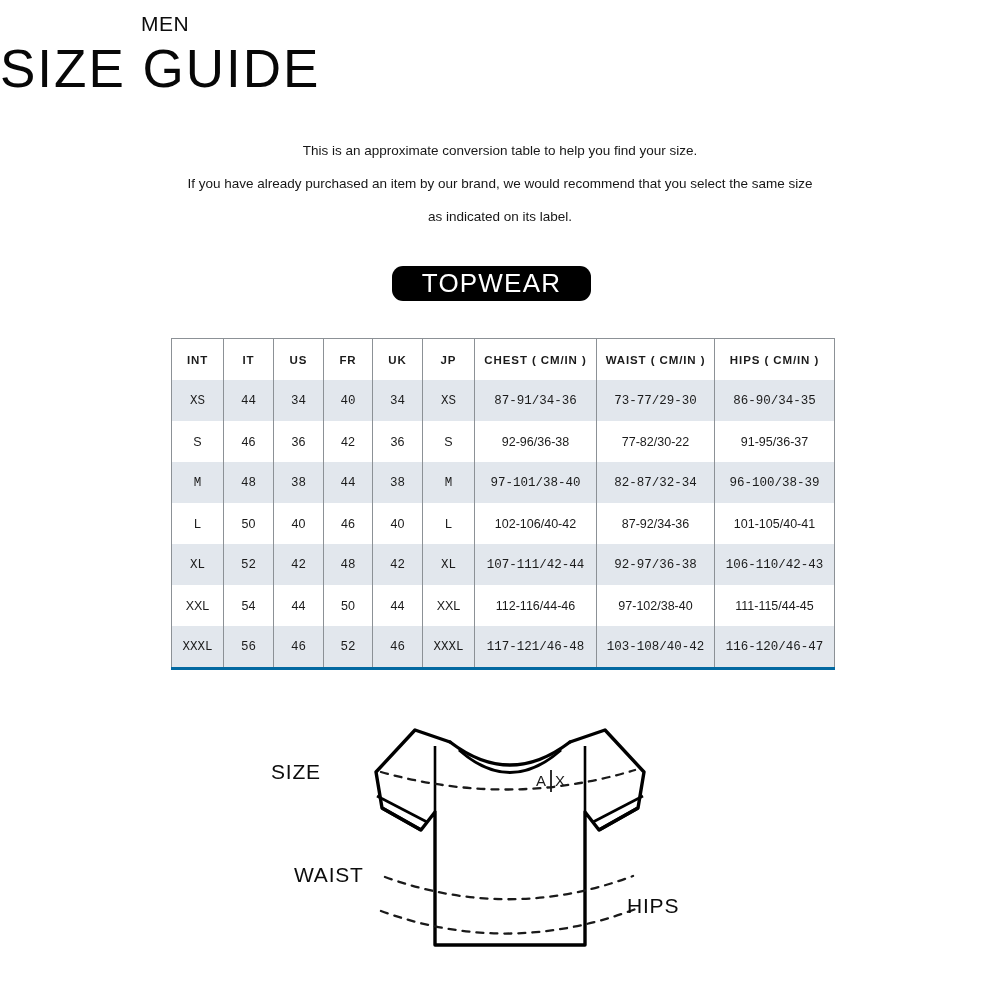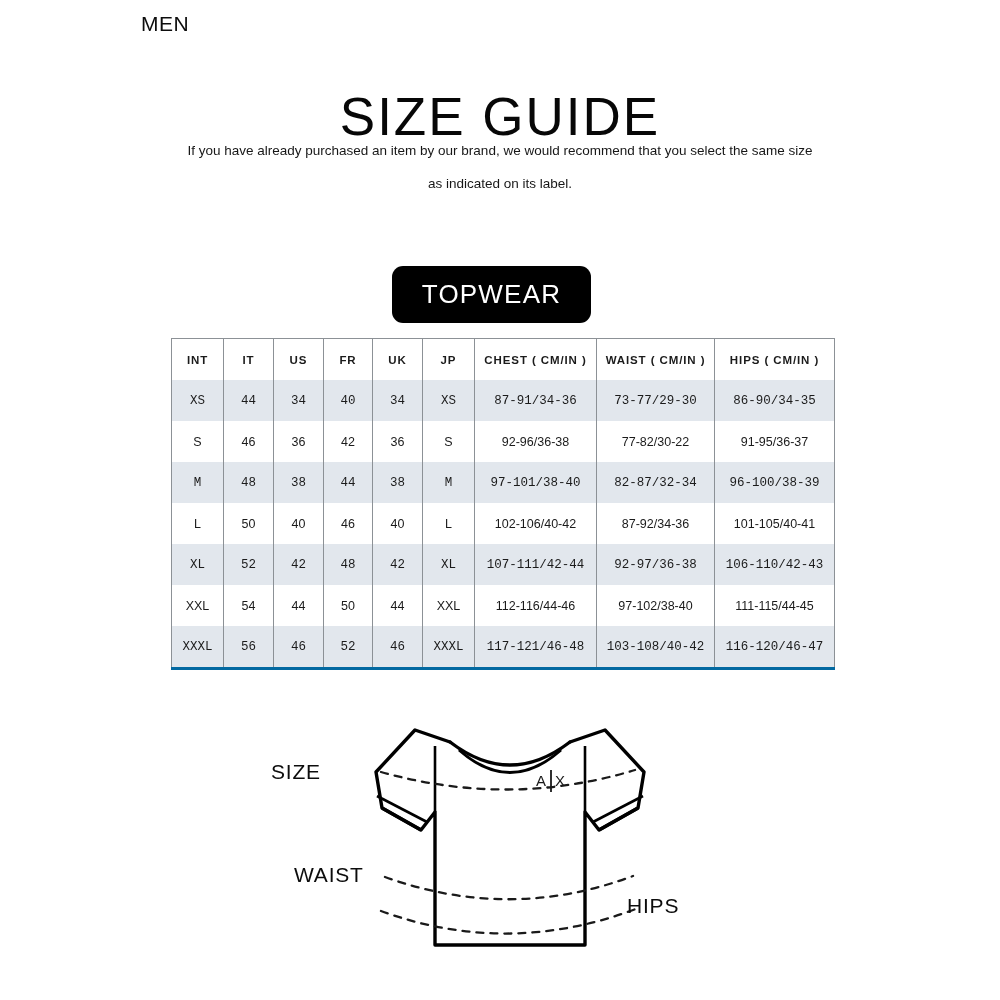--- a/index.html
+++ b/index.html
@@ -26,27 +26,25 @@
     color: #0d0d0d;
     font-weight: 400;
   }
 
   
   #page-title {
     position: absolute;
     left: 0;
     right: 0;
     top: 41px;
-    text-align: center;
     font-size: 53px;
     letter-spacing: 2px;
     font-weight: 400;
     color: #070707;
     line-height: 1.05;
-    margin-top: 48px;
   }
 
   
   #intro {
     position: absolute;
     left: 120px;
     width: 760px;
     top: 134px;
     text-align: center;
     font-size: 13.5px;
@@ -54,21 +52,21 @@
     line-height: 33px;
   }
   #intro .line { display: block; white-space: nowrap; }
 
   
   #topwear-badge {
     position: absolute;
     left: 392px;
     top: 266px;
     width: 199px;
-    height: 57px;
+    height: 35px;
     background: #000000;
     border-radius: 11px;
     color: #ffffff;
     font-size: 26px;
     letter-spacing: 1.2px;
     display: flex;
     align-items: center;
     justify-content: center;
     font-weight: 400;
   }
@@ -147,20 +145,21 @@
   #label-hips  { left: 627px; top: 894px; }
 </style>
 </head>
 <body>
 
 <div id="men-label">MEN</div>
 
 <div id="page-title">SIZE GUIDE</div>
 
 <div id="intro">
+  <span class="line">This is an approximate conversion table to help you find your size.</span>
   <span class="line">If you have already purchased an item by our brand, we would recommend that you select the same size</span>
   <span class="line">as indicated on its label.</span>
 </div>
 
 <div id="topwear-badge">TOPWEAR</div>
 
 <div id="size-table-wrap">
   <table class="size-table">
     <colgroup>
       <col class="c-int">

